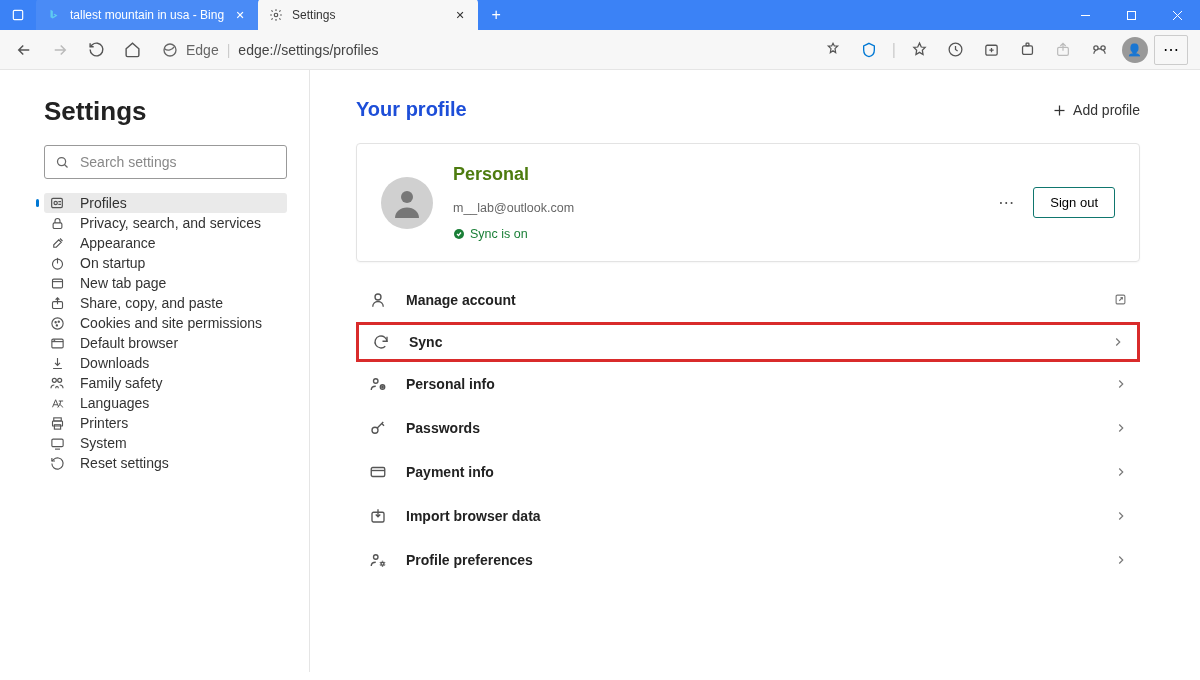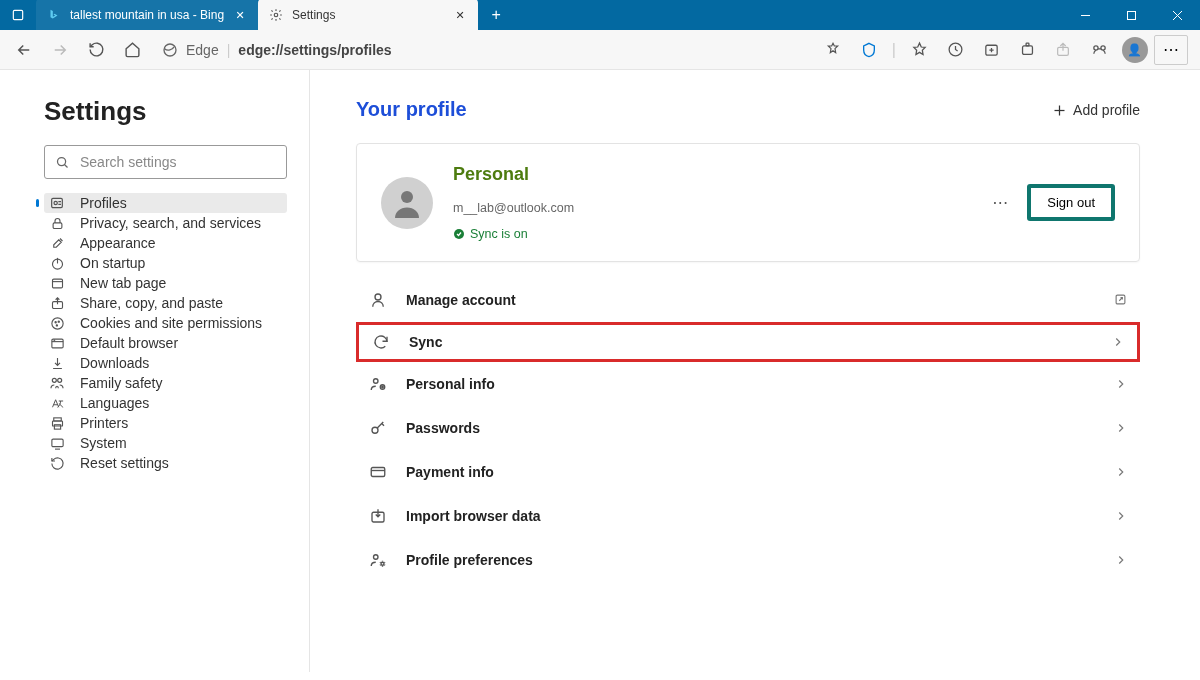--- a/index.html
+++ b/index.html
@@ -1,39 +1,39 @@
 <!DOCTYPE html>
 <html><head>
 <meta charset="utf-8">
 <style>
 * { margin: 0; padding: 0; box-sizing: border-box; font-family: "Segoe UI", Arial, sans-serif; }
 body { background: #fff; width: 1200px; height: 680px; overflow: hidden; }
 
 
-.titlebar { height: 30px; background: #0369a1; display: flex; align-items: flex-end; color: #fff; }
+.titlebar { height: 30px; background: #3b82f6; display: flex; align-items: flex-end; color: #fff; }
 .titlebar-left { display: flex; align-items: center; height: 100%; }
 .tb-icon { width: 36px; height: 100%; display: flex; align-items: center; justify-content: center; font-size: 12px; }
 .tab { height: 32px; display: flex; align-items: center; padding: 0 10px; gap: 8px; font-size: 12px; min-width: 220px; border-radius: 4px 4px 0 0; cursor: pointer; }
 .tab.inactive { background: rgba(255,255,255,0.08); color: #fff; }
 .tab.active { background: #f7f7f7; color: #333; }
 .tab .favicon { width: 16px; height: 16px; display: inline-flex; align-items: center; justify-content: center; font-size: 12px; }
 .tab .title { flex: 1; white-space: nowrap; overflow: hidden; text-overflow: ellipsis; }
 .tab .close { width: 16px; height: 16px; display: flex; align-items: center; justify-content: center; font-size: 11px; }
 .newtab { width: 28px; height: 28px; display: flex; align-items: center; justify-content: center; font-size: 16px; color: #fff; margin-left: 4px; cursor: pointer; }
 .win-controls { margin-left: auto; display: flex; height: 100%; }
 .win-btn { width: 46px; display: flex; align-items: center; justify-content: center; color: #fff; font-size: 11px; cursor: pointer; }
 
 
 .toolbar { height: 40px; background: #f7f7f7; display: flex; align-items: center; padding: 0 8px; gap: 4px; border-bottom: 1px solid #e5e5e5; }
 .tbtn { width: 32px; height: 32px; display: flex; align-items: center; justify-content: center; color: #555; cursor: pointer; border-radius: 4px; }
 .tbtn.disabled { color: #bbb; cursor: default; }
 .addrbar { flex: 1; height: 32px; display: flex; align-items: center; padding: 0 10px; gap: 8px; color: #555; font-size: 14px; }
 .addrbar .edge-label { color: #666; }
 .addrbar .sep { color: #ccc; }
-.addrbar .url { color: #444; font-weight: bold; }
+.addrbar .url { color: #444; }
 .right-icons { display: flex; align-items: center; gap: 2px; padding-right: 4px; }
 .right-icons .tbtn { width: 34px; }
 .tracking-icon { color: #0078d4; }
 .avatar { width: 26px; height: 26px; border-radius: 50%; background: #999; display: flex; align-items: center; justify-content: center; color: #fff; font-size: 12px; }
 .more-box { width: 34px; height: 30px; border: 1px solid #ccc; border-radius: 2px; display: flex; align-items: center; justify-content: center; cursor: pointer; }
 
 
 .content { display: flex; height: calc(680px - 78px); }
 .sidebar { width: 310px; border-right: 1px solid #e5e5e5; padding: 26px 22px 20px 44px; background: #fff; overflow-y: auto; }
 .sidebar h1 { font-size: 26px; font-weight: 600; color: #222; margin-bottom: 18px; }
@@ -52,21 +52,21 @@
 .add-profile { display: flex; align-items: flex-end; gap: 6px; font-size: 14px; color: #333; cursor: pointer; }
 
 .profile-card { border: 1px solid #e3e3e3; border-radius: 4px; padding: 20px 24px; display: flex; align-items: center; gap: 20px; margin-bottom: 16px; box-shadow: 0 1px 2px rgba(0,0,0,0.04); }
 .profile-avatar { width: 52px; height: 52px; border-radius: 50%; background: #d0d0d0; display: flex; align-items: center; justify-content: center; font-size: 24px; color: #555; }
 .profile-info { flex: 1; }
 .profile-name { font-weight: 700; font-size: 18px; color: #4d7c0f; }
 .profile-email { font-size: 12.5px; color: #666; margin-top: 16px; }
 .profile-sync { font-size: 12.5px; color: #1a7f37; margin-top: 12px; display: flex; align-items: center; gap: 5px; }
 .profile-actions { display: flex; align-items: center; gap: 18px; }
 .dotmenu { font-size: 16px; color: #555; cursor: pointer; letter-spacing: 1px; }
-.signout-btn { border: 4px solid #0f766e; background: #fff; padding: 7px 16px; font-size: 13px; border-radius: 3px; cursor: pointer; }
+.signout-btn { border: 1px solid #0f766e; background: #fff; padding: 7px 16px; font-size: 13px; border-radius: 3px; cursor: pointer; }
 
 .settings-list { list-style: none; }
 .settings-item { display: flex; align-items: center; gap: 18px; height: 44px; padding: 0 12px; font-size: 14px; color: #222; cursor: pointer; border-bottom: 1px solid transparent; }
 .settings-item .si-icon { width: 20px; display: flex; justify-content: center; color: #555; }
 .settings-item .si-label { flex: 1; font-weight: 600; }
 .settings-item .si-arrow { color: #777; font-size: 14px; }
 .settings-item.highlighted { border: 3px solid #d92b2b; height: 40px; }
 
 svg { display: block; }
 </style>

